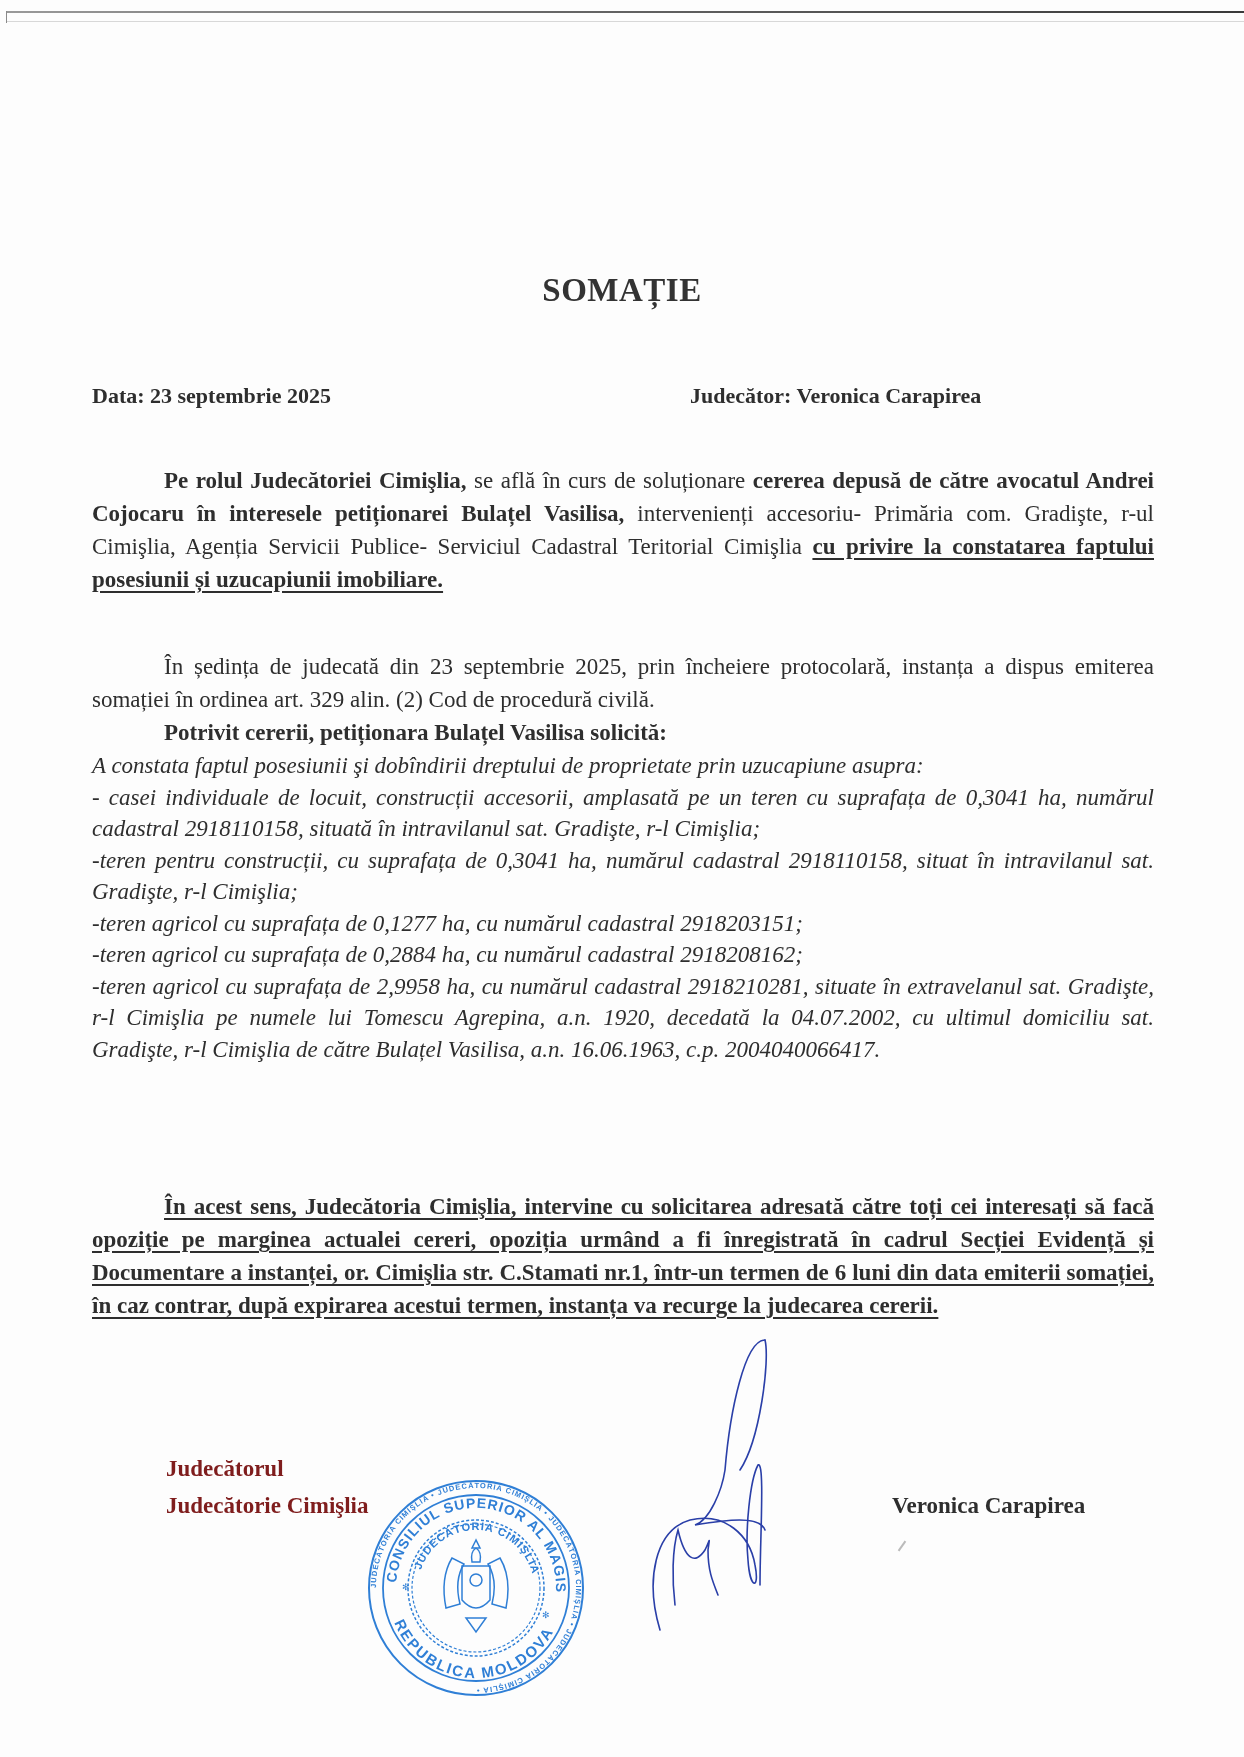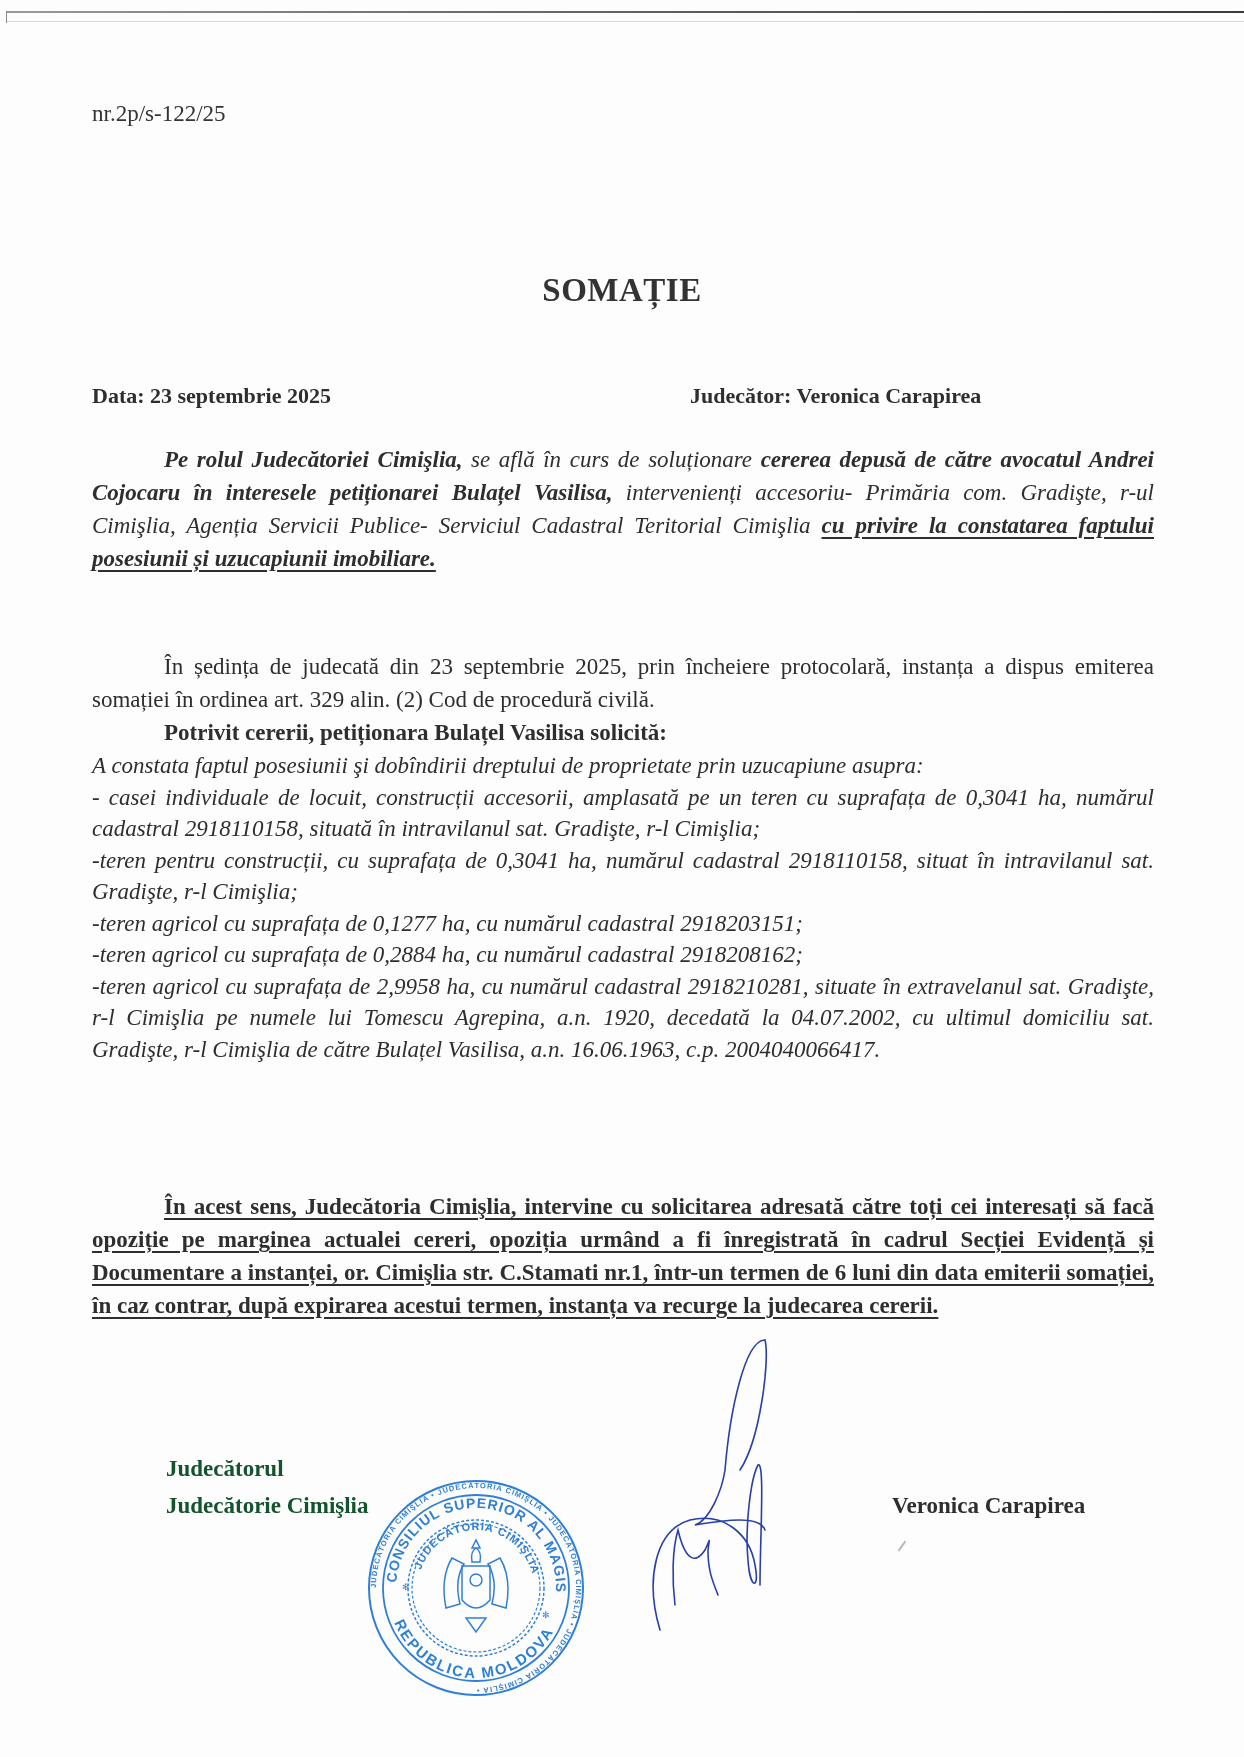--- a/index.html
+++ b/index.html
@@ -64,23 +64,22 @@
 
     .para {
       position: absolute;
       left: 92px;
       width: 1062px;
       font-size: 23px;
       text-align: justify;
       color: #2e2e2e;
     }
     .p1 {
-      top: 443px;
-      line-height: 33px;
-      font-style: italic;
+      top: 464px;
+      line-height: 33px;
     }
     .p1 .b { font-weight: bold; }
     .p1 .u { font-weight: bold; text-decoration: underline; text-decoration-thickness: 2px; text-underline-offset: 4px; }
     .indent { display: inline-block; width: 72px; }
 
     .p2 {
       top: 650px;
       line-height: 33px;
     }
     .p3 {
@@ -104,21 +103,21 @@
       text-underline-offset: 4px;
     }
 
     .sign-left {
       position: absolute;
       left: 166px;
       top: 1450px;
       font-size: 23px;
       font-weight: bold;
       line-height: 37px;
-      color: #14532d;
+      color: #7f1d1d;
     }
     .sign-right {
       position: absolute;
       left: 892px;
       top: 1493px;
       font-size: 23px;
       font-weight: bold;
       color: #2e2e2e;
     }
     .signature {
@@ -150,21 +149,20 @@
     }
   </style>
 </head>
 <body>
 
 <div class="scan-edge-top"></div>
 <div class="scan-edge-top2"></div>
 <div class="scan-edge-left"></div>
 
 <div class="refs">
-  <div>nr.2p/s-122/25</div>
 </div>
 
 <div class="title">SOMAȚIE</div>
 
 <div class="meta-row">
   <span class="date">Data: 23 septembrie 2025</span>
   <span class="judge">Judecător: Veronica Carapirea</span>
 </div>
 
 <div class="para p1"><span class="indent"></span><span class="b">Pe rolul Judecătoriei Cimişlia,</span><span> se află în curs de soluționare </span><span class="b">cererea depusă de către avocatul Andrei Cojocaru în interesele petiționarei Bulațel Vasilisa,</span><span> intervenienți accesoriu- Primăria com. Gradişte, r-ul Cimişlia, Agenția Servicii Publice- Serviciul Cadastral Teritorial Cimişlia </span><span class="u">cu privire la constatarea faptului posesiunii și uzucapiunii imobiliare.</span></div>

